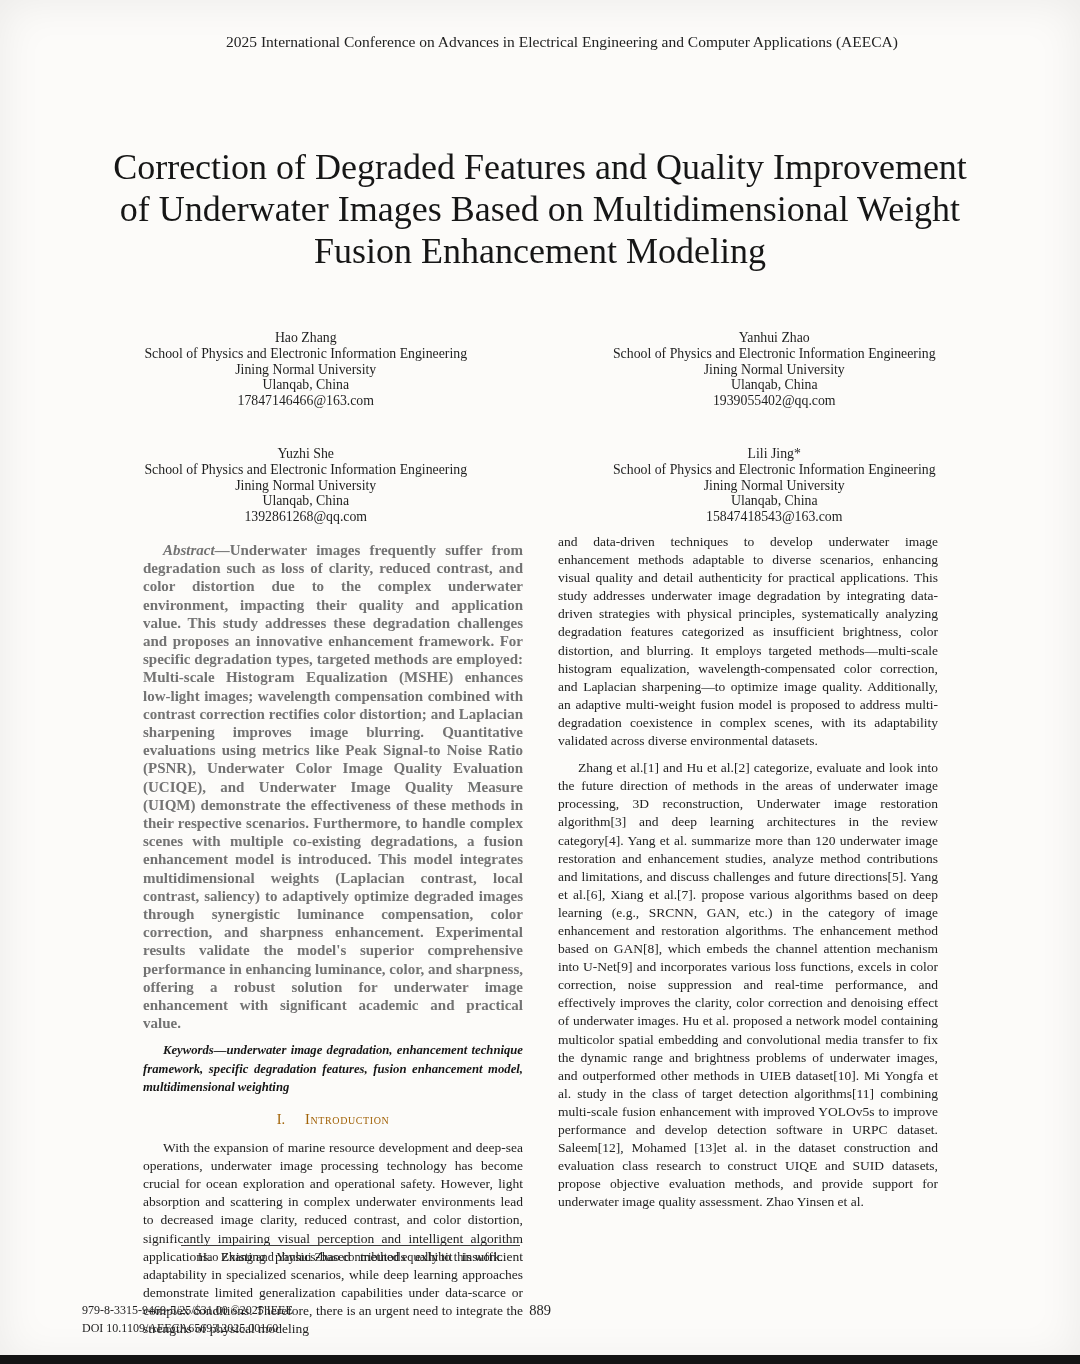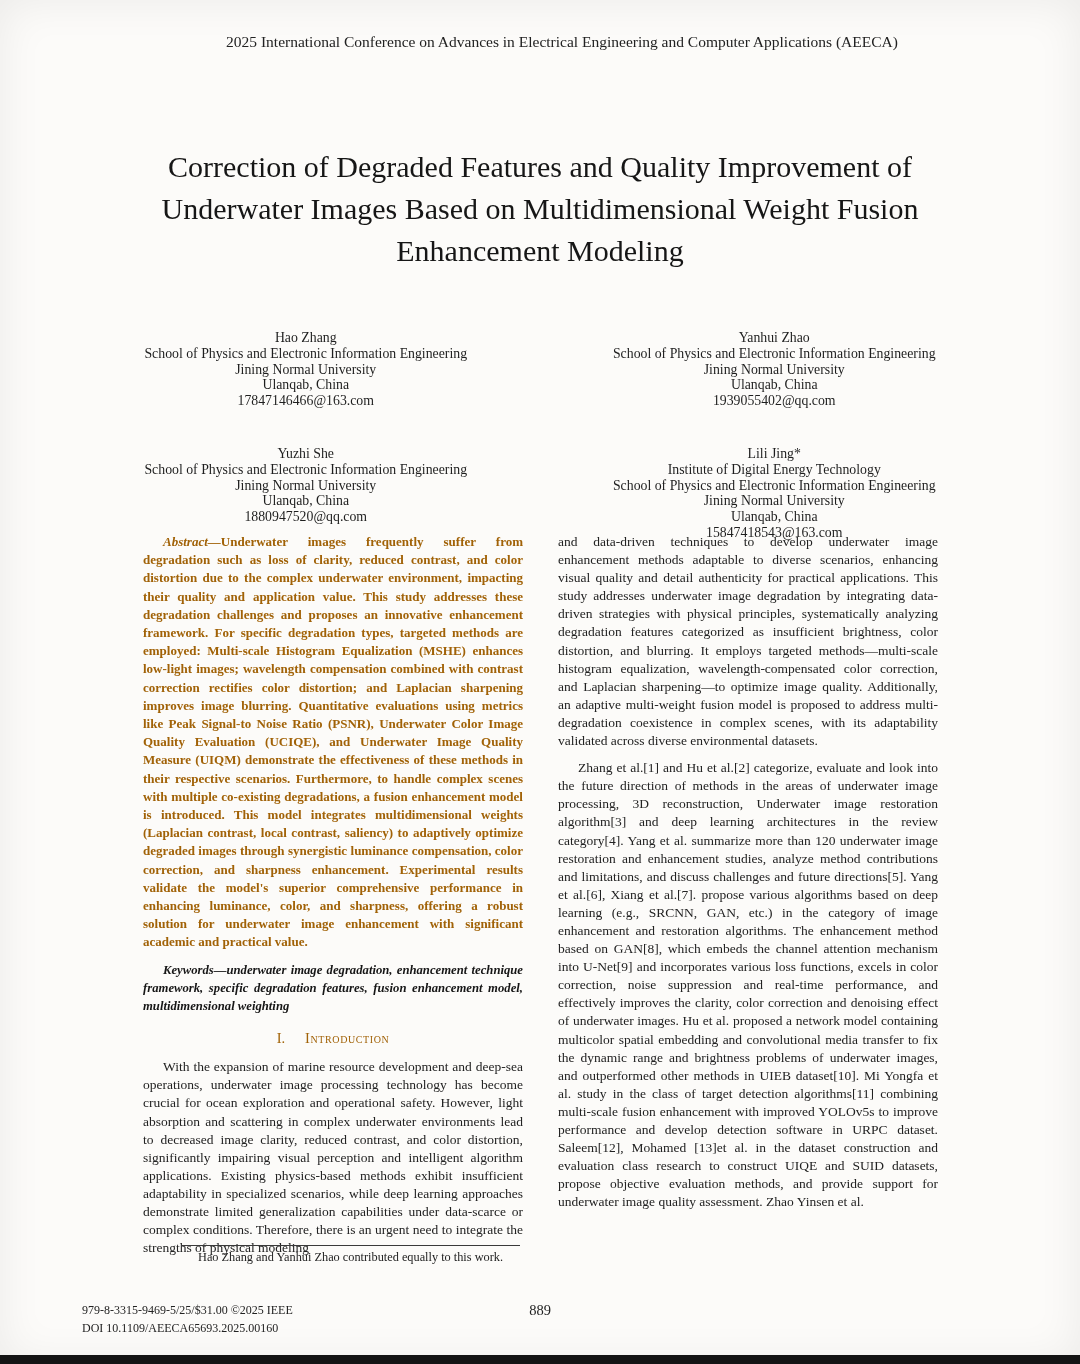--- a/index.html
+++ b/index.html
@@ -8,36 +8,36 @@
     background:#fcfbf9; color:#1e1e1e; overflow:hidden;
     font-family:"Liberation Serif", serif;
     box-shadow: inset 0 0 45px rgba(0,0,0,0.07);
   }
   .running-header {
     position:absolute; top:33px; left:0; right:0;
     text-align:center; font-size:15.5px; color:#222;padding-left:44px;
   }
   .paper-title {
     position:absolute; top:146px; left:110px; width:860px; margin:0;
-    text-align:center; font-size:30px; font-weight:400; line-height:42px; color:#161616;
+    text-align:center; font-size:36px; font-weight:400; line-height:42px; color:#161616;
   }
   .authors {
     position:absolute; top:330px; left:90px; width:900px;
     display:grid; grid-template-columns:1fr 1fr; column-gap:24px; row-gap:13px;gap:37px;
   }
   .author { text-align:center; font-size:13.8px; line-height:15.8px; }
   .author .aff { }
   .columns {
     position:absolute; top:533px; left:143px; width:795px;
     display:flex; gap:35px;
   }
   .col { width:380px; }
   .abstract {
-    margin:0 0 9px 0; font-size:13px; font-weight:bold;
-    line-height:18.2px; text-align:justify; text-indent:20px; color:#a16207;
+    margin:8px 0 9px 0; font-size:15px; font-weight:bold;
+    line-height:18.2px; text-align:justify; text-indent:20px; color:#737373;
   }
   .abs-label { font-style:italic; }
   .keywords {
     margin:0 0 15px 0; font-size:12.7px; font-weight:bold; font-style:italic;
     line-height:18.2px; text-align:justify; text-indent:20px; color:#161616;
   }
   .section-heading {
     margin:13px 0 11px 0; font-size:14.5px; font-weight:400; text-align:center; color:#a16207;
   }
   .section-num { margin-right:20px; }
@@ -87,25 +87,24 @@
       <div class="aff">School of Physics and Electronic Information Engineering</div>
       <div class="aff">Jining Normal University</div>
       <div class="plain">Ulanqab, China</div>
       <div class="plain">1939055402@qq.com</div>
     </div>
     <div class="author">
       <div class="author-name">Yuzhi She</div>
       <div class="aff">School of Physics and Electronic Information Engineering</div>
       <div class="aff">Jining Normal University</div>
       <div class="plain">Ulanqab, China</div>
-      <div class="plain">1880947520@qq.com</div>
+      <div class="plain">1392861268@qq.com</div>
     </div>
     <div class="author">
       <div class="author-name">Lili Jing*</div>
-      <div class="aff">Institute of Digital Energy Technology</div>
       <div class="aff">School of Physics and Electronic Information Engineering</div>
       <div class="aff">Jining Normal University</div>
       <div class="plain">Ulanqab, China</div>
       <div class="plain">15847418543@163.com</div>
     </div>
   </div>
 
   <div class="columns">
     <div class="col">
       <p class="abstract"><span class="abs-label">Abstract—</span><span>Underwater images frequently suffer from degradation such as loss of clarity, reduced contrast, and color distortion due to the complex underwater environment, impacting their quality and application value. This study addresses these degradation challenges and proposes an innovative enhancement framework. For specific degradation types, targeted methods are employed: Multi-scale Histogram Equalization (MSHE) enhances low-light images; wavelength compensation combined with contrast correction rectifies color distortion; and Laplacian sharpening improves image blurring. Quantitative evaluations using metrics like Peak Signal-to Noise Ratio (PSNR), Underwater Color Image Quality Evaluation (UCIQE), and Underwater Image Quality Measure (UIQM) demonstrate the effectiveness of these methods in their respective scenarios. Furthermore, to handle complex scenes with multiple co-existing degradations, a fusion enhancement model is introduced. This model integrates multidimensional weights (Laplacian contrast, local contrast, saliency) to adaptively optimize degraded images through synergistic luminance compensation, color correction, and sharpness enhancement. Experimental results validate the model's superior comprehensive performance in enhancing luminance, color, and sharpness, offering a robust solution for underwater image enhancement with significant academic and practical value.</span></p>

